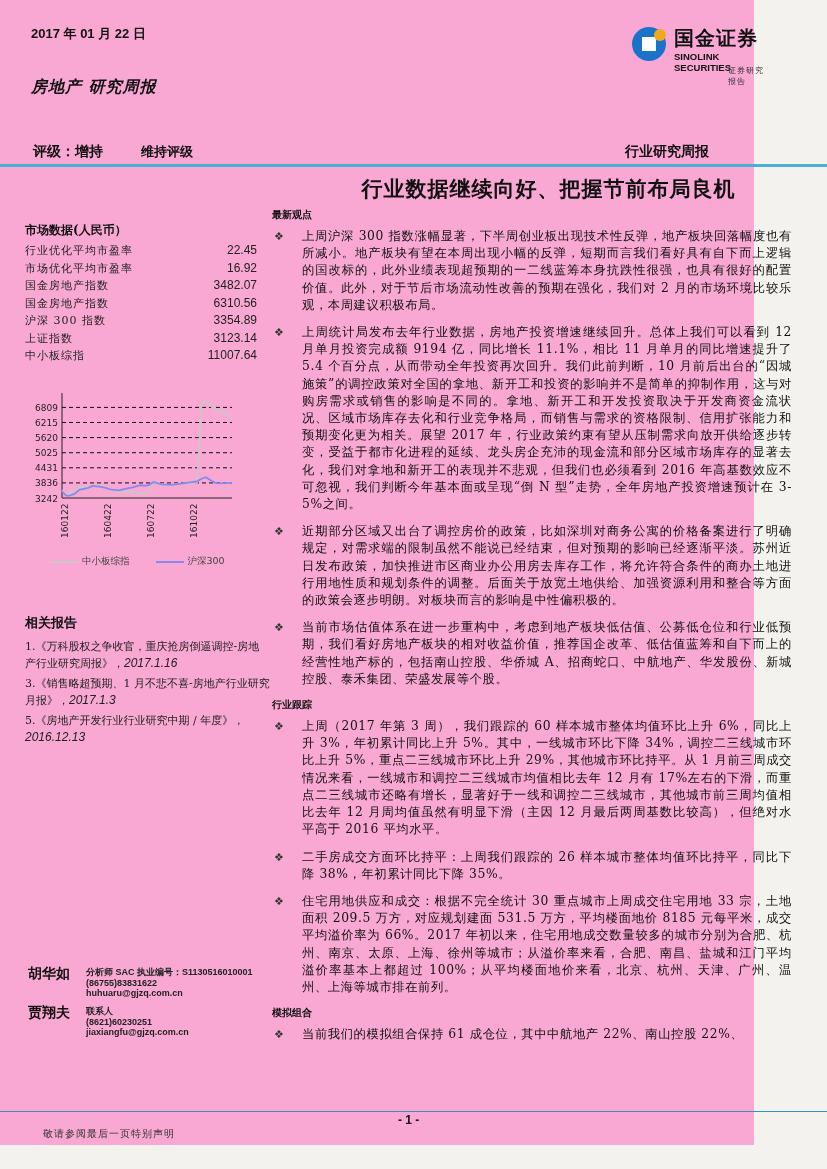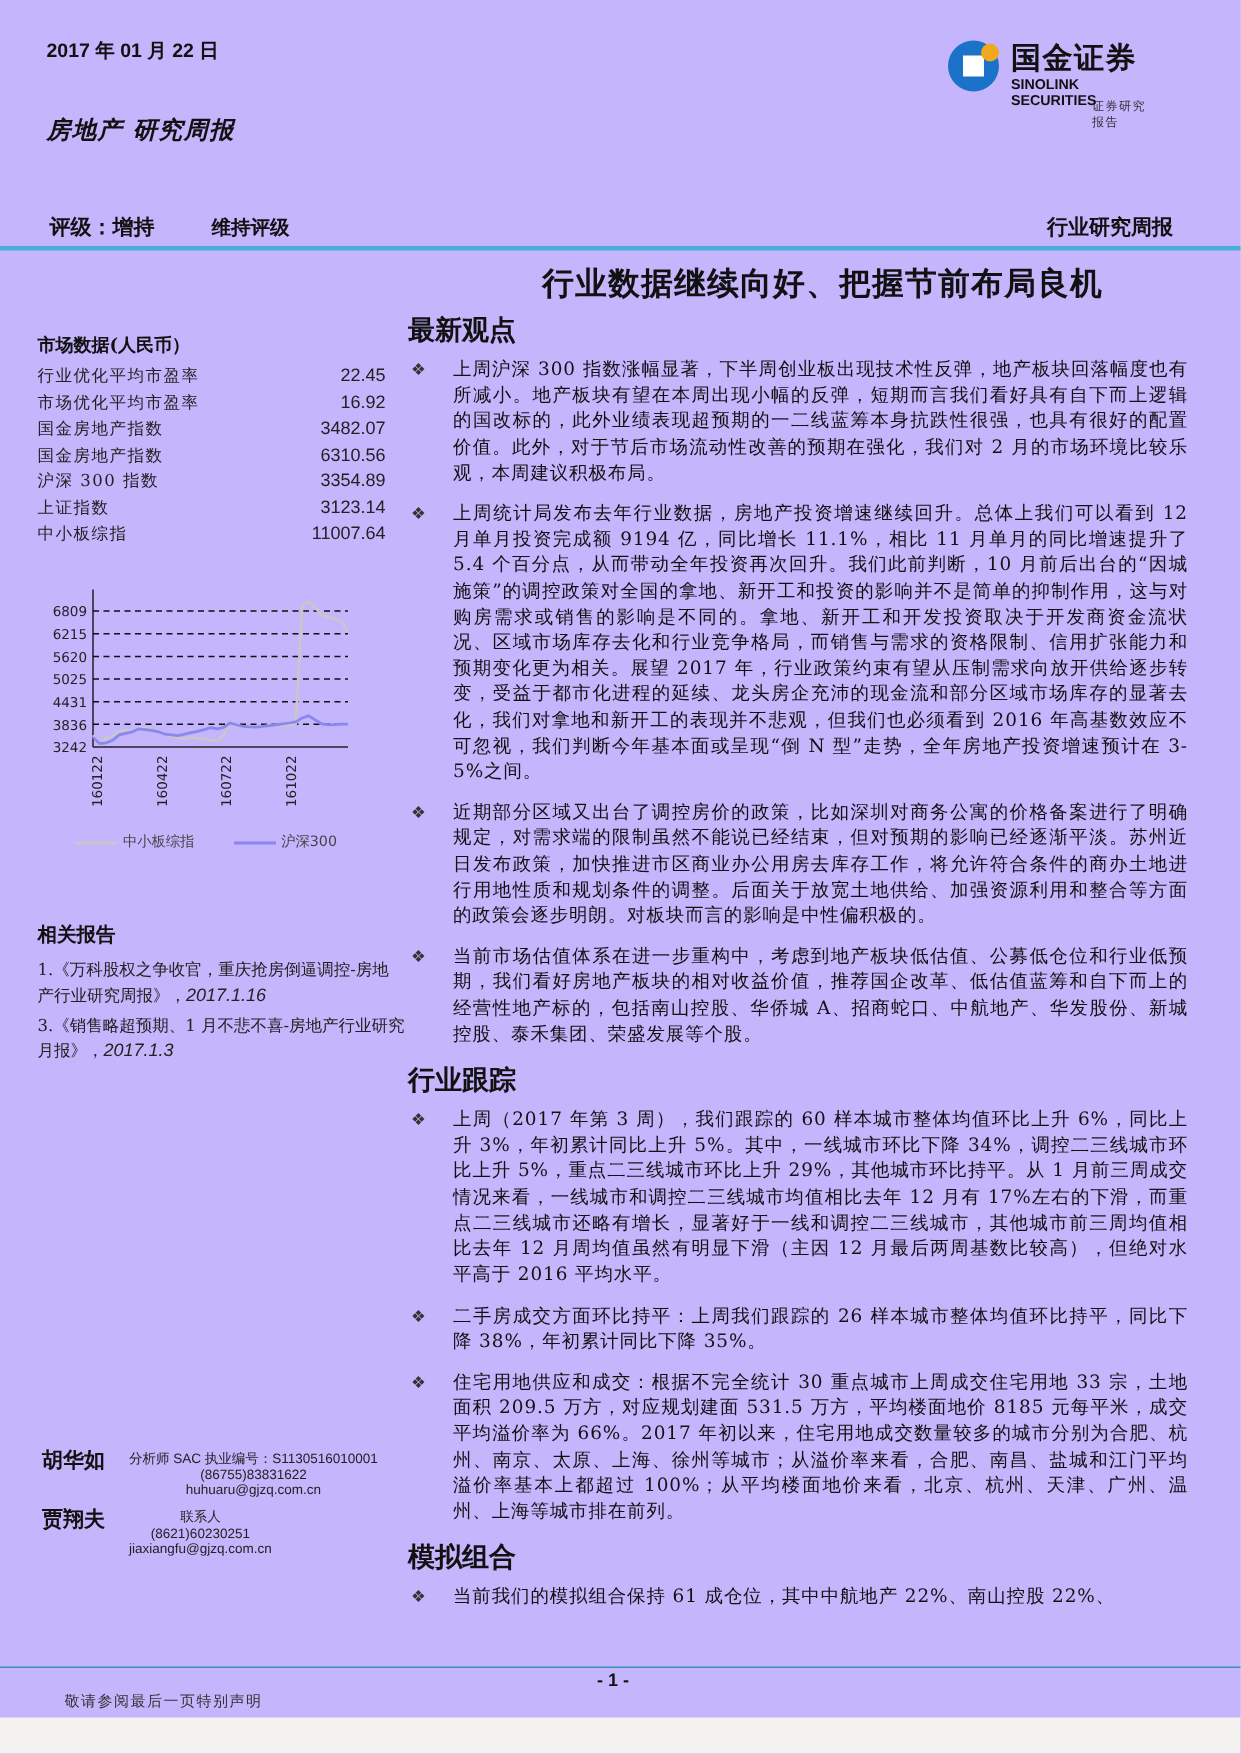--- a/index.html
+++ b/index.html
@@ -1,18 +1,18 @@
 <!DOCTYPE html>
 <html><head>
 <meta charset="utf-8">
 <style>
   html, body { margin: 0; padding: 0; }
   body { width: 827px; height: 1169px; background: #f3f2ef; position: relative; overflow: hidden;
          font-family: "DejaVu Serif", "Liberation Serif", serif; color: #111; }
-  .page { position: absolute; left: 0; top: 0; width: 827px; height: 1145px; background: #c4b5fd; }
+  .page { position: absolute; left: 0; top: 0; width: 754px; height: 1145px; background: #f9a8d4; }
   .abs { position: absolute; }
   .date { left: 31px; top: 25px; font-family: "Liberation Sans", sans-serif; font-weight: bold; font-size: 13px; }
   .sector { left: 31px; top: 77px; font-size: 16px; font-weight: bold; font-style: italic; letter-spacing: 1px; }
   .rating { left: 33px; top: 143px; font-size: 14px; font-weight: bold; }
   .rating .gap { display: inline-block; width: 38px; }
   .rating .maintain { font-size: 13px; }
   .report-type { right: 45px; top: 143px; font-size: 14px; font-weight: bold; }
   .hr-top { left: 0; top: 164px; width: 827px; height: 3px; background: #4aaed6; }
   .logo { left: 632px; top: 25px; width: 140px; height: 52px; }
   .logo-circle { position: absolute; left: 0; top: 2px; width: 34px; height: 34px; border-radius: 50%;
@@ -37,25 +37,25 @@
   .legend .item { display: flex; align-items: center; gap: 4px; }
   .legend .sw { width: 28px; height: 2px; display: inline-block; }
 
   .related { left: 25px; top: 614px; width: 245px; }
   .related .sb-head { font-size: 13px; margin-bottom: 6px; }
   .rel-item { font-size: 11px; line-height: 17px; color: #222; margin-bottom: 3px; }
   .rel-item .d { font-family: "Liberation Sans", sans-serif; font-size: 12px; font-style: italic; }
 
   .analyst { left: 28px; width: 240px; }
   .analyst .name { position: absolute; left: 0; top: 0; font-size: 14px; font-weight: bold; }
-  .analyst .info { position: absolute; left: 58px; top: 2px; font-family: "Liberation Sans", sans-serif; font-size: 9px; line-height: 10.5px; font-weight: normal; color: #222; text-align: center; }
+  .analyst .info { position: absolute; left: 58px; top: 2px; font-family: "Liberation Sans", sans-serif; font-size: 9px; line-height: 10.5px; font-weight: bold; color: #222; }
 
   
   .main { left: 272px; top: 208px; width: 520px; }
-  .sec-h { font-size: 18px; font-weight: bold; margin: 0 0 6px 0; }
+  .sec-h { font-size: 10px; font-weight: bold; margin: 0 0 6px 0; }
   .bullet { position: relative; padding-left: 30px; font-size: 12.3px; line-height: 17.2px; margin-bottom: 10px; color: #111; text-align: justify; letter-spacing: 0.6px; }
   .bullet .mk { position: absolute; left: 2px; top: 0; font-size: 11px; color: #333; }
   .bullet .t { font-family: "DejaVu Serif", serif; }
 
   .hr-bot { left: 0; top: 1111px; width: 827px; height: 1px; background: #3c8fb6; }
   .pagenum { left: 398px; top: 1113px; font-family: "Liberation Sans", sans-serif; font-weight: bold; font-size: 12px; }
   .disclaimer { left: 43px; top: 1127px; font-size: 10px; color: #333; letter-spacing: 1px; }
 </style>
 </head>
 <body>
@@ -147,20 +147,21 @@
         <span class="sw" style="background:#8888ee"></span>
         <span>沪深300</span>
       </span>
   </div>
 
   <div class="abs related">
     <div class="sb-head">相关报告</div>
     <div id="rel-items">
         <div class="rel-item"><span>1.《万科股权之争收官，重庆抢房倒逼调控-房地产行业研究周报》，</span><span class="d">2017.1.16</span></div>
         <div class="rel-item"><span>3.《销售略超预期、1 月不悲不喜-房地产行业研究月报》，</span><span class="d">2017.1.3</span></div>
+        <div class="rel-item"><span>5.《房地产开发行业行业研究中期 / 年度》，</span><span class="d">2016.12.13</span></div>
       </div>
   </div>
 
   <div class="abs analyst" style="top:965px; height:45px;">
     <div class="name">胡华如</div>
     <div class="info">
       <div>分析师 SAC 执业编号：S1130516010001</div>
       <div>(86755)83831622</div>
       <div>huhuaru@gjzq.com.cn</div>
     </div>

